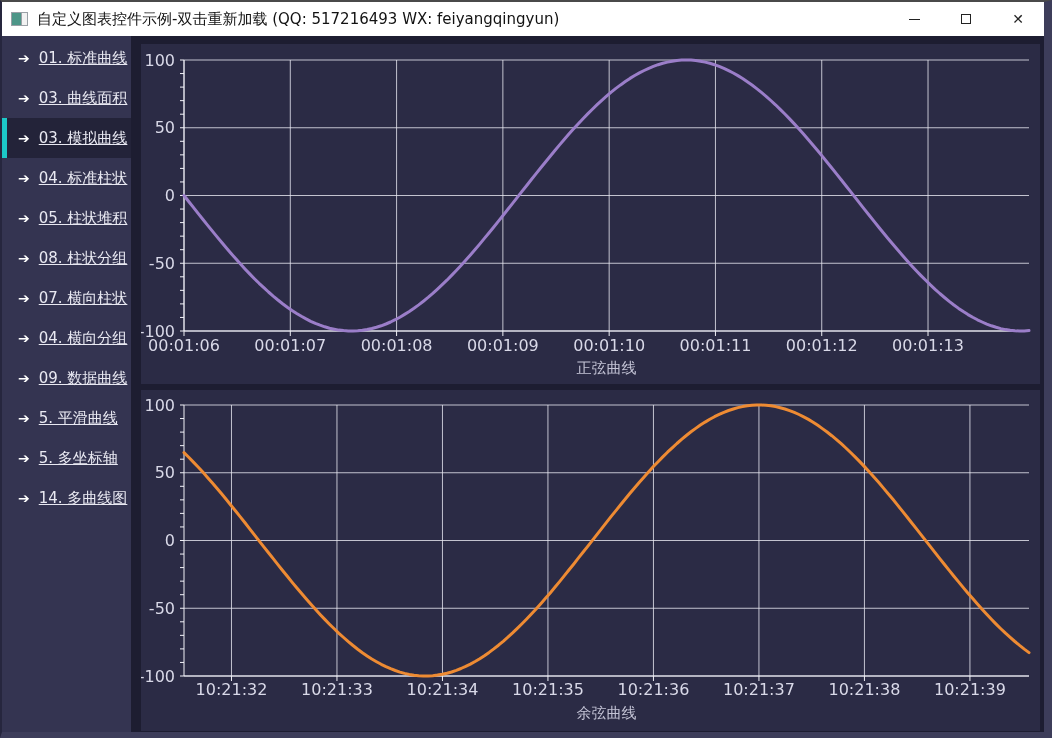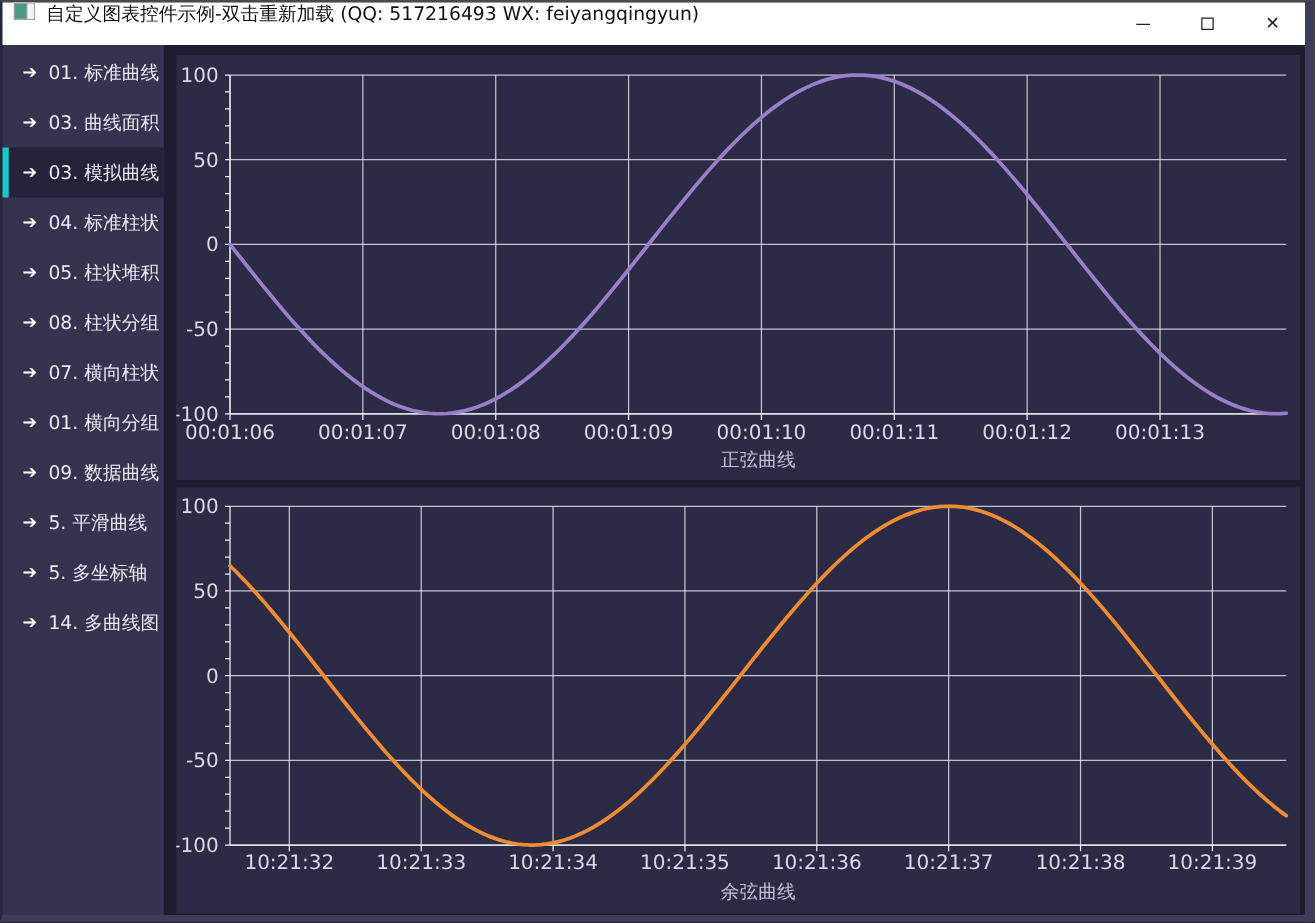--- a/index.html
+++ b/index.html
@@ -3,42 +3,42 @@
 <meta charset="utf-8">
 <style>
   * { margin:0; padding:0; box-sizing:border-box; }
   html,body { width:1052px; height:738px; overflow:hidden; background:#1d1d31;
               font-family:"DejaVu Sans","Liberation Sans",sans-serif; }
   .window { width:1052px; height:738px; display:flex; flex-direction:column;
             border-top:2px solid #4a4a4a; border-right:8px solid #3d3d5a;
             border-bottom:6px solid #3d3d5a; border-left:2px solid #26263e;
             background:#1d1d31; }
   
-  .titlebar { height:34px; background:#ffffff; display:flex; align-items:flex-start; flex:0 0 34px; }
+  .titlebar { height:34px; background:#ffffff; display:flex; align-items:center; flex:0 0 34px; }
   .app-icon { width:17px; height:14px; margin-left:9px; border:1px solid #9aa0a6;
               background:#ffffff; display:flex; }
   .app-icon .pane-l { width:10px; height:100%; background:#4d9688; border-right:1px solid #9aa0a6; }
   .app-icon .pane-r { flex:1; background:#f2f2f2; }
   .title-text { margin-left:9px; font-size:15px; color:#121212; white-space:nowrap; }
   .win-btns { margin-left:auto; display:flex; height:100%; }
   .win-btn { width:52px; height:100%; display:flex; align-items:center; justify-content:center;
              color:#222; cursor:default; }
   .min-glyph { width:11px; height:0; border-top:1px solid #222; display:block; }
   .max-glyph { width:10px; height:10px; border:1px solid #222; display:block; }
   .close-glyph { font-size:14px; line-height:1; color:#222; }
   
   .main { flex:1; display:flex; background:#1d1d31; min-height:0; }
   .sidebar { width:129px; flex:0 0 129px; background:#343451; padding-top:2px; }
   .side-item { height:40px; display:flex; align-items:center; padding-left:16px;
                position:relative; color:#e9e9f2; cursor:pointer; }
   .side-item.selected { background:#232339; }
   .side-item.selected::before { content:""; position:absolute; left:0; top:0; bottom:0;
                width:5px; background:#1cc8c8; }
   .side-arrow { font-size:14px; color:#ffffff; margin-right:9px; line-height:1; }
-  .side-label { font-size:15px; white-space:nowrap; }
+  .side-label { font-size:15px; white-space:nowrap;text-decoration:underline; }
   .content { flex:1; padding:8px 4px 0 10px; display:flex; flex-direction:column; min-width:0; }
   .panel { background:#2b2b45; width:899px; }
   .panel-top { height:340px; }
   .panel-gap { height:6px; flex:0 0 6px; }
   .panel-bottom { height:341px; }
   svg { display:block; }
   .grid  { stroke:#e9e9f2; stroke-width:1; opacity:0.8; }
   .axis  { stroke:#f2f2f8; stroke-width:1; }
   .curve { fill:none; stroke-width:3; stroke-linecap:round; stroke-linejoin:round; }
   .xlab, .ylab { fill:#d9d9e8; font-size:16px; font-family:"DejaVu Sans","Liberation Sans",sans-serif; }
@@ -93,21 +93,21 @@
         <div class="side-item">
           <span class="side-arrow">➔</span>
           <span class="side-label">08. 柱状分组</span>
         </div>
         <div class="side-item">
           <span class="side-arrow">➔</span>
           <span class="side-label">07. 横向柱状</span>
         </div>
         <div class="side-item">
           <span class="side-arrow">➔</span>
-          <span class="side-label">01. 横向分组</span>
+          <span class="side-label">04. 横向分组</span>
         </div>
         <div class="side-item">
           <span class="side-arrow">➔</span>
           <span class="side-label">09. 数据曲线</span>
         </div>
         <div class="side-item">
           <span class="side-arrow">➔</span>
           <span class="side-label">5. 平滑曲线</span>
         </div>
         <div class="side-item">

